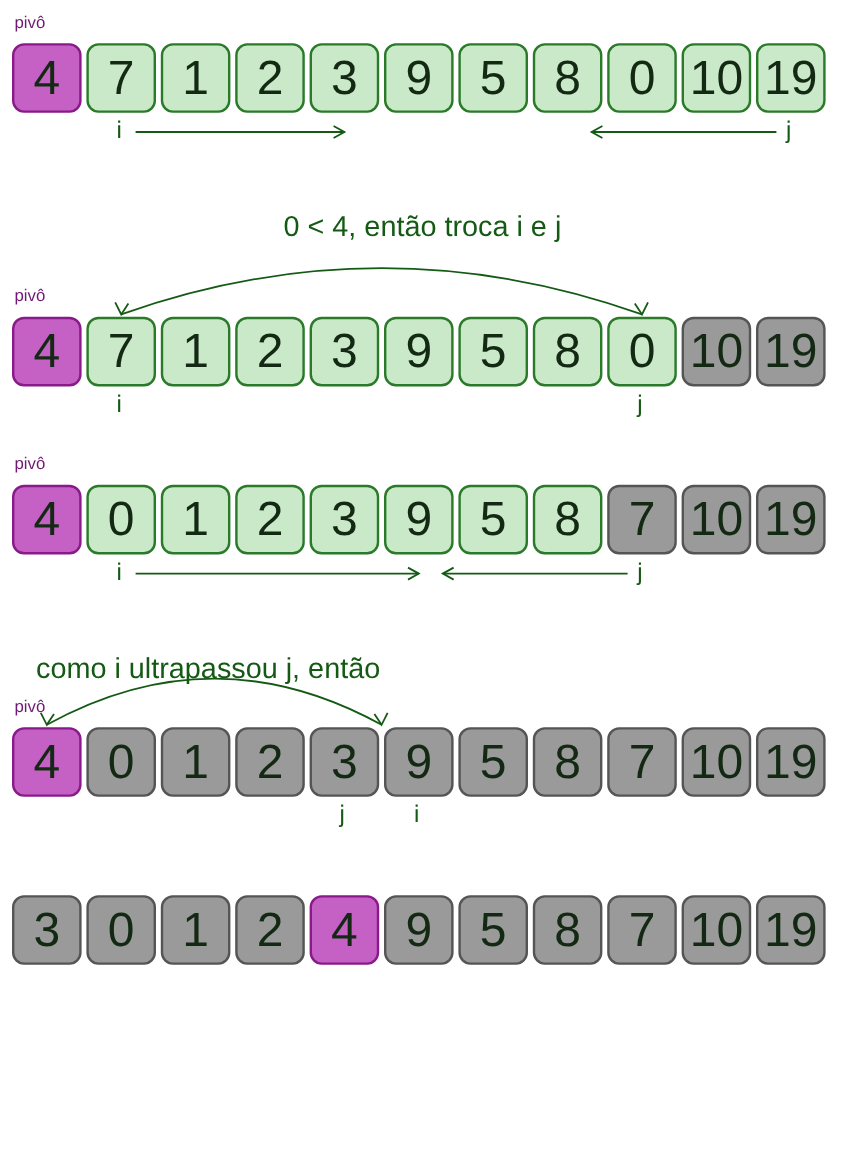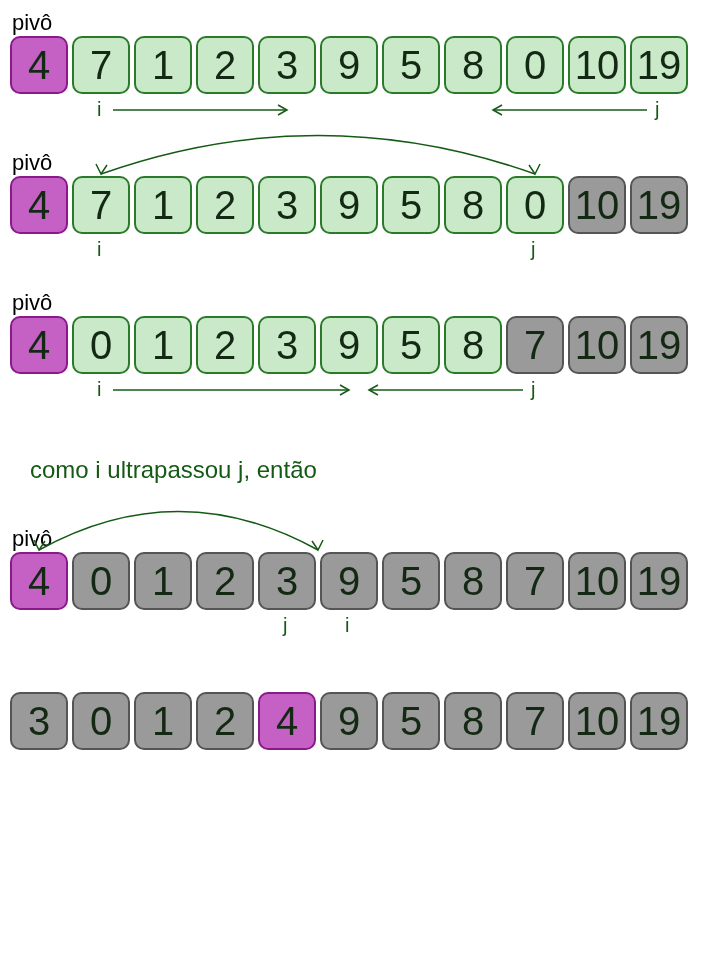--- a/index.html
+++ b/index.html
@@ -37,22 +37,22 @@
     background: #c9e9c9;
     border-color: #2a7a2a;
     color: #142914;
   }
   .gray-cell {
     background: #9a9a9a;
     border-color: #555;
     color: #142914;
   }
   .label {
-    color: #000000;
-    font-size: 22px;
+    color: #701a75;
+    font-size: 14px;
   }
   .caption {
     color: #145a14;
     font-size: 24px;
     text-align: center;
   }
   .step { position: relative; margin-bottom: 50px; }
   .pivot-label {
     position: absolute;
     left: 2px;
@@ -123,20 +123,21 @@
           <svg class="arrows" width="682" height="28" style="left: 0px; top: 0px;">
             <line x1="103" y1="12" x2="277" y2="12" stroke="#145a14" stroke-width="1.5"></line>
             <path d="M 268 7 L 277 12 L 268 17" fill="none" stroke="#145a14" stroke-width="1.5"></path>
             <line x1="637" y1="12" x2="483" y2="12" stroke="#145a14" stroke-width="1.5"></line>
             <path d="M 492 7 L 483 12 L 492 17" fill="none" stroke="#145a14" stroke-width="1.5"></path>
           </svg>
         </div>
       </div>
     </div>
     <div class="step">
+      <div class="caption" style="margin-bottom: 60px; margin-top: 10px;">0 &lt; 4, então troca i e j</div>
       <div style="position: relative; padding-top: 0px; margin-top: 0px;">
         <div class="label pivot-label">pivô</div>
         <svg class="arrows" width="555" height="67" style="left: 0px; top: -61px;">
           <path d="M 91 59 Q 308 -18 525 59" fill="none" stroke="#145a14" stroke-width="1.5"></path>
       <path d="M 86 49 L 91 59 L 97 50" fill="none" stroke="#145a14" stroke-width="1.5"></path>
       <path d="M 519 50 L 525 59 L 530 49" fill="none" stroke="#145a14" stroke-width="1.5"></path>
         </svg>
         <div class="row">
           <div class="cell pivot-cell">
             <span>4</span>
@@ -222,21 +223,21 @@
           <svg class="arrows" width="682" height="28" style="left: 0px; top: 0px;">
             <line x1="103" y1="12" x2="339" y2="12" stroke="#145a14" stroke-width="1.5"></line>
             <path d="M 330 7 L 339 12 L 330 17" fill="none" stroke="#145a14" stroke-width="1.5"></path>
             <line x1="513" y1="12" x2="359" y2="12" stroke="#145a14" stroke-width="1.5"></line>
             <path d="M 368 7 L 359 12 L 368 17" fill="none" stroke="#145a14" stroke-width="1.5"></path>
           </svg>
         </div>
       </div>
     </div>
     <div class="step">
-      <div style="margin-bottom: 68px; margin-top: 10px; text-align: left; padding-left: 20px;">
+      <div style="margin-bottom: 34px; margin-top: 10px; text-align: left; padding-left: 20px;">
         <div class="caption" style="text-align: left;">como i ultrapassou j, então</div>
       </div>
       <div style="position: relative; padding-top: 0px; margin-top: 0px;">
         <div class="label pivot-label">pivô</div>
         <svg class="arrows" width="338" height="67" style="left: 0px; top: -61px;">
           <path d="M 29 59 Q 168.5 -18 308 59" fill="none" stroke="#145a14" stroke-width="1.5"></path>
       <path d="M 24 49 L 29 59 L 35 50" fill="none" stroke="#145a14" stroke-width="1.5"></path>
       <path d="M 302 50 L 308 59 L 313 49" fill="none" stroke="#145a14" stroke-width="1.5"></path>
         </svg>
         <div class="row">

